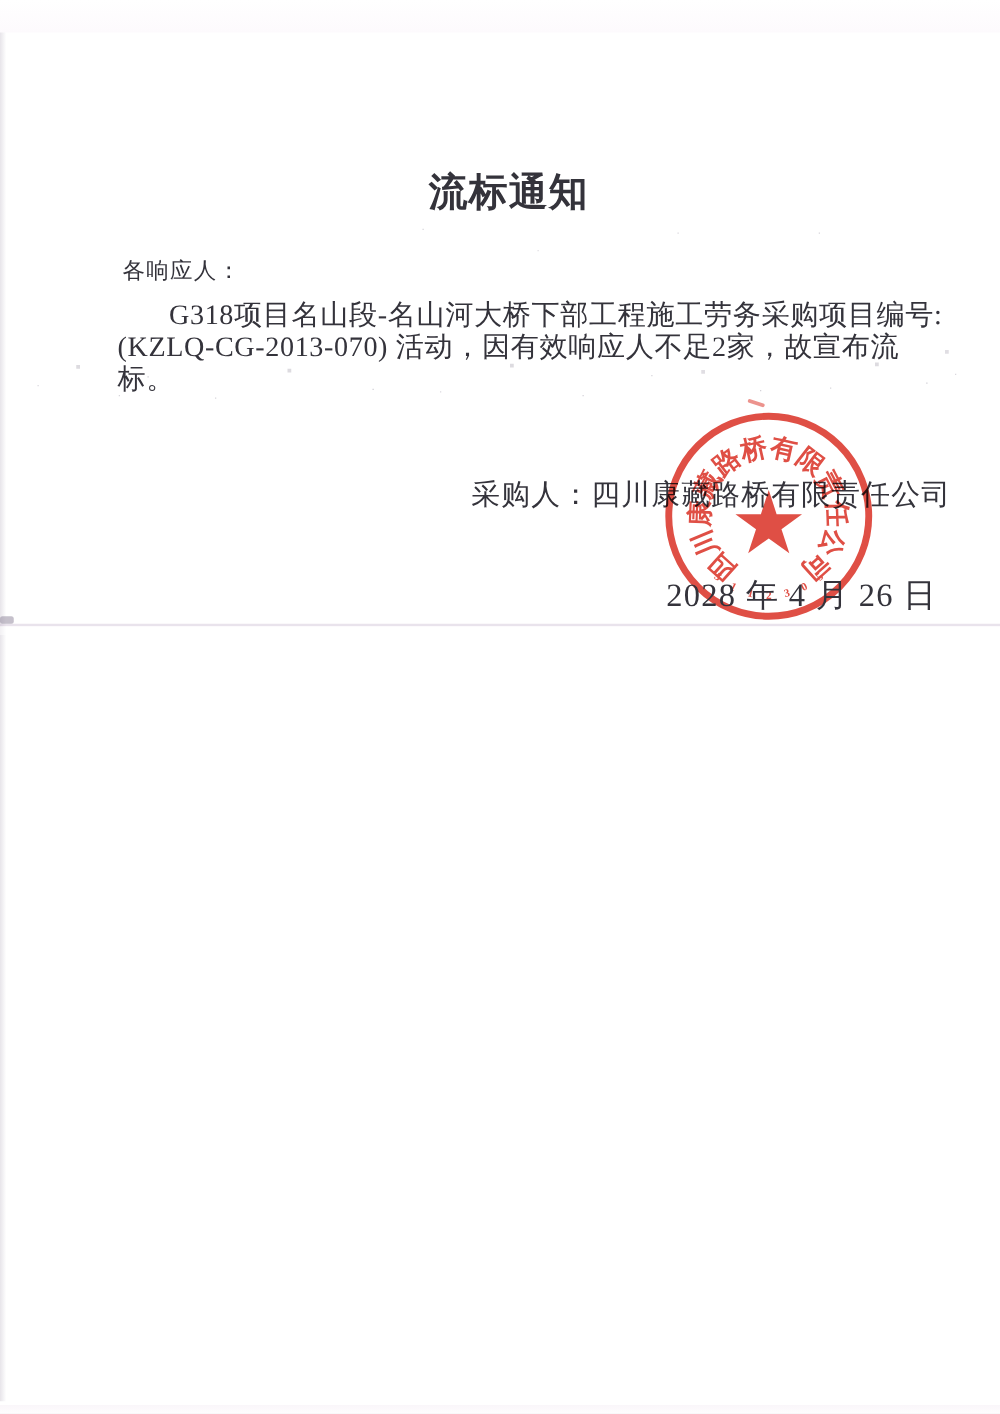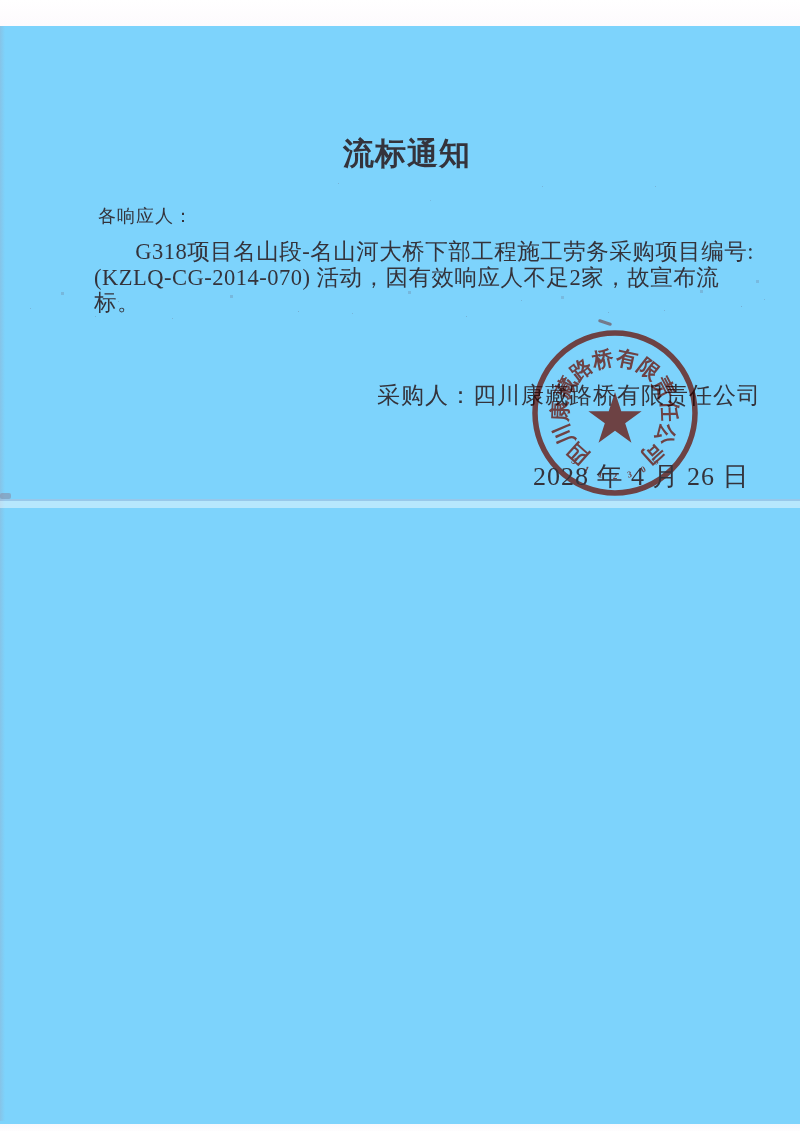--- a/index.html
+++ b/index.html
@@ -85,36 +85,36 @@
       338px 183px 0 0 rgba(100,92,115,.26),
       542px 186px 0 0 rgba(100,92,115,.24),
       655px 186px 0 0 rgba(100,92,115,.26),
       430px 200px 0 0 rgba(100,92,115,.20),
       757px 281px 0 1px rgba(100,92,115,.20),
       30px 308px 0 0 rgba(100,92,115,.24);}
 </style>
 </head>
 <body>
 
-<div class="scan" style="--ink: #34333b; --stamp-red: #dc3b30; background: #7dd3fc;">
+<div class="scan" style="--ink: #34333b; --stamp-red: #dc3b30; background: #ffffff;">
 
   <div class="top-strip"></div>
   <div class="left-edge"></div>
   <div class="seam"></div>
   <div class="seam-glow"></div>
   <div class="edge-dash"></div>
   <div class="noise"></div>
 
   <h1 class="title">流标通知</h1>
 
   <div class="salutation">各响应人：</div>
 
   <div class="body-para">
     <div class="line indent">G318项目名山段-名山河大桥下部工程施工劳务采购项目编号:</div>
-    <div class="line">(KZLQ-CG-2014-070) 活动，因有效响应人不足2家，故宣布流标。</div>
+    <div class="line">(KZLQ-CG-2013-070) 活动，因有效响应人不足2家，故宣布流标。</div>
   </div>
 
   <div class="purchaser">
     <span>采购人：</span><span>四川康藏路桥有限责任公司</span>
   </div>
 
   <div class="stamp">
     <svg viewBox="-100 -100 200 200" width="200" height="200">
       <circle class="ring" r="80" cx="0" cy="0"></circle>
       <polygon class="star" points="0,-21 6.29,-1.66 26.63,-1.65 10.18,10.31 16.46,29.65 0,17.7 -16.46,29.65 -10.18,10.31 -26.63,-1.65 -6.29,-1.66"></polygon>

